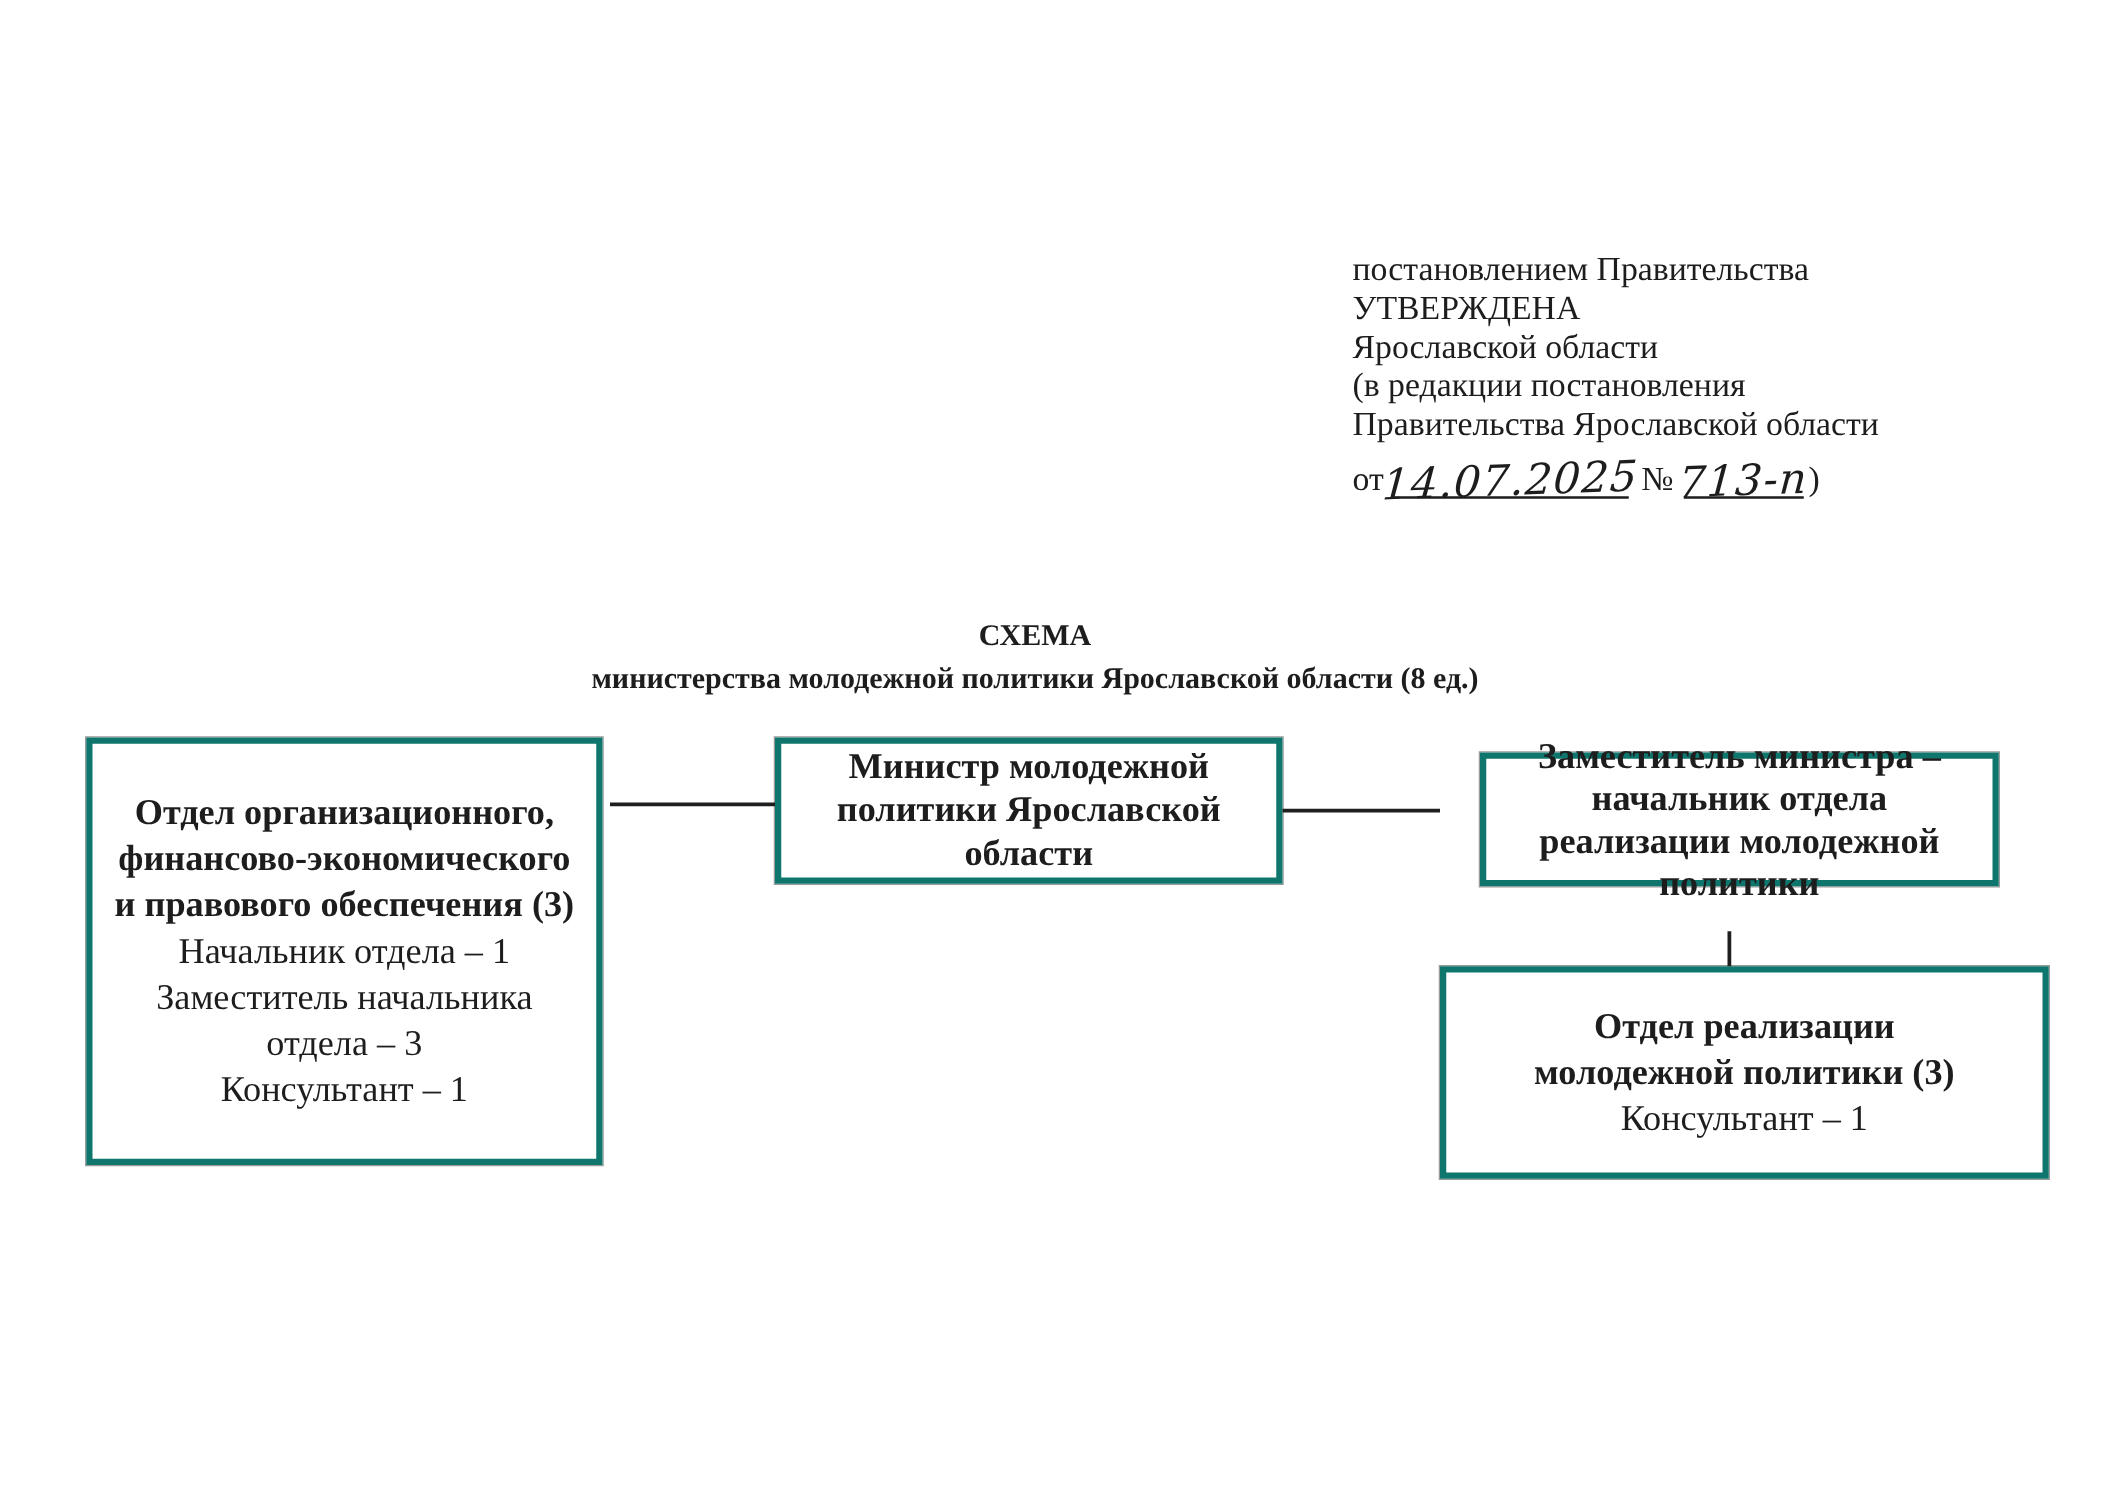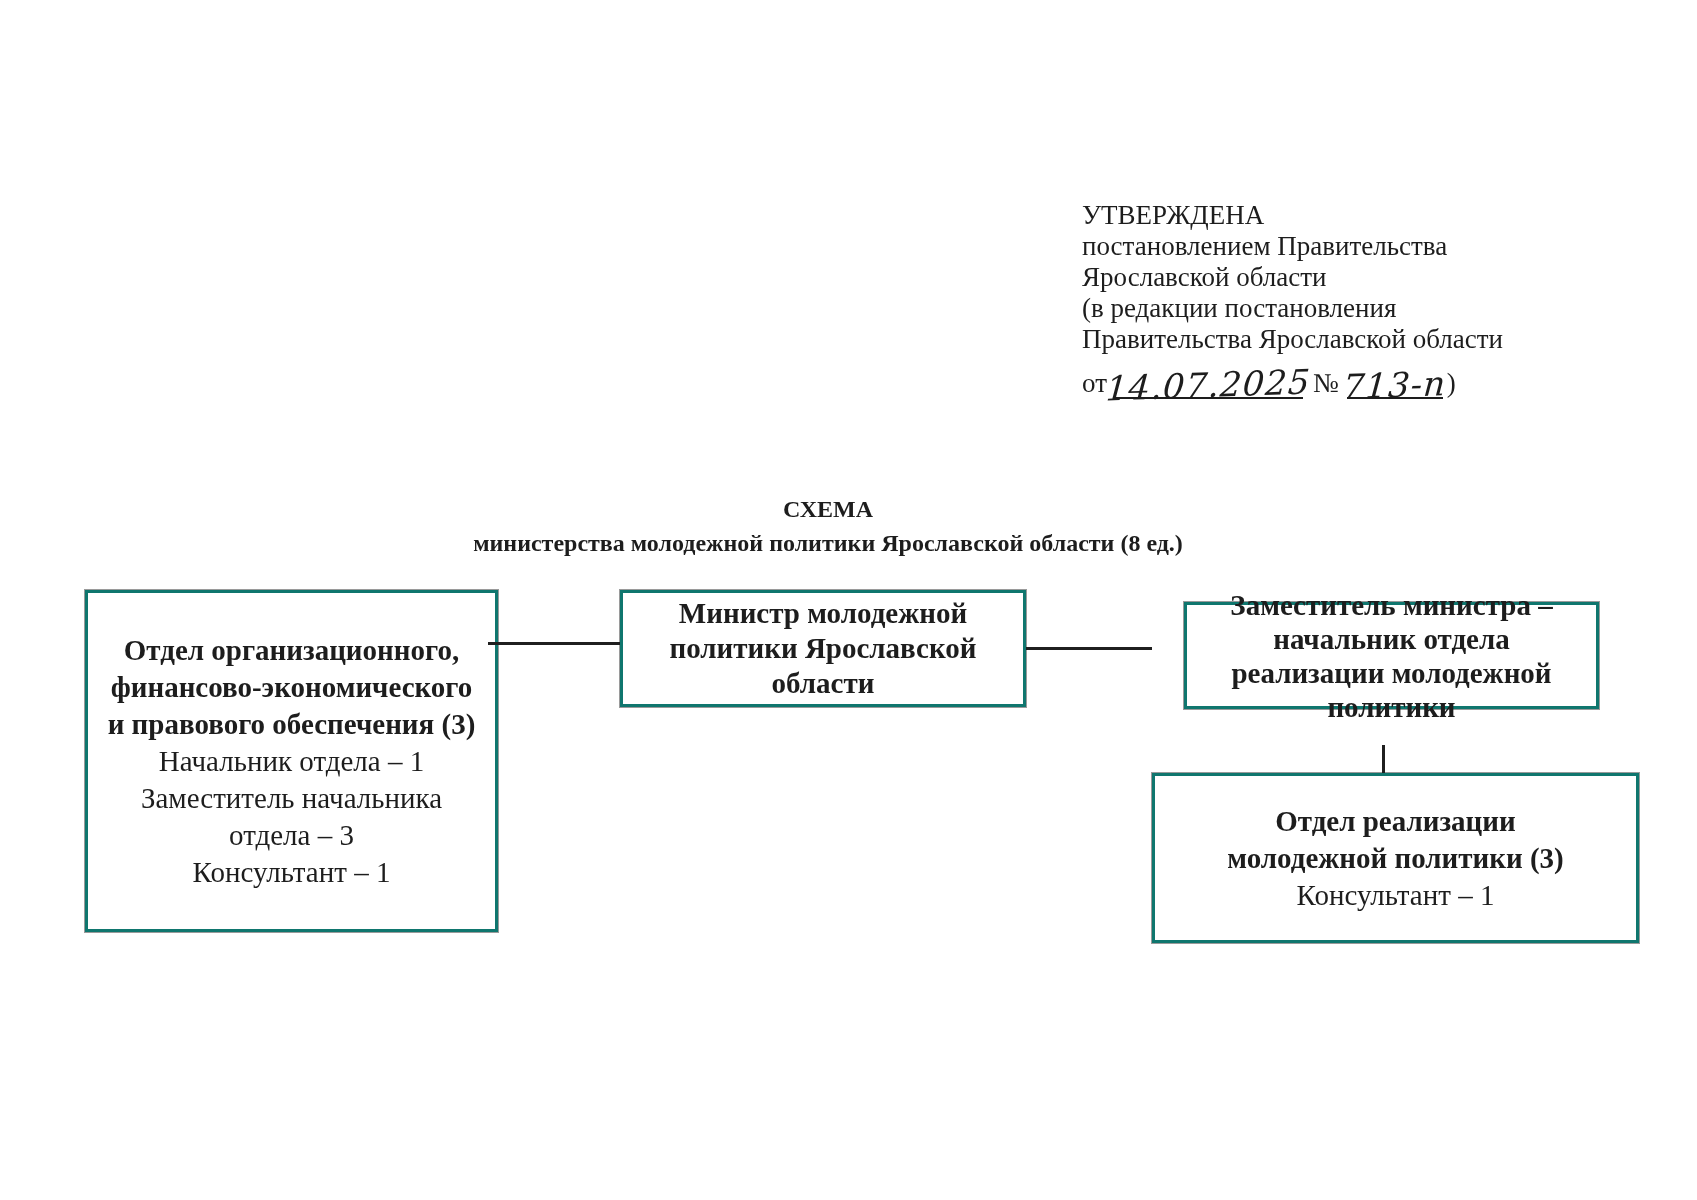--- a/index.html
+++ b/index.html
@@ -65,40 +65,40 @@
     text-align: center;
     font-weight: bold;
     font-size: 24px;
     line-height: 34px;
   }
 
   
   .box {
     position: absolute;
     box-sizing: border-box;
-    border: 3px solid #0f766e;
+    border: 5px solid #0f766e;
     background: #ffffff;
     display: flex;
     flex-direction: column;
     align-items: center;
     justify-content: center;
     text-align: center;
     box-shadow: 0 0 0 1px #9a9a9a;
   }
   .box-title {
     font-weight: bold;
     white-space: pre-line;
   }
   .box-staff {
     font-weight: normal;
     white-space: pre-line;
   }
 
   .box-org-finance-legal {
-    left: 85px; top: 590px;
+    left: 69px; top: 590px;
     width: 413px; height: 342px;
     font-size: 29px; line-height: 37px;
   }
   .box-minister {
     left: 620px; top: 590px;
     width: 406px; height: 117px;
     font-size: 29px; line-height: 35px;
   }
   .box-deputy {
     left: 1184px; top: 602px;
@@ -119,22 +119,22 @@
   .conn-left  { left: 488px;  top: 642px; width: 132px; height: 3px; }
   .conn-right { left: 1026px; top: 647px; width: 126px; height: 3px; }
   .conn-vert  { left: 1382px; top: 745px; width: 3px;  height: 28px; }
 </style>
 </head>
 <body>
 
 <div class="page">
 
   <div class="approval">
+    <span class="approval-line">постановлением Правительства</span>
     <span class="approval-line">УТВЕРЖДЕНА</span>
-    <span class="approval-line">постановлением Правительства</span>
     <span class="approval-line">Ярославской области</span>
     <span class="approval-line">(в редакции постановления</span>
     <span class="approval-line">Правительства Ярославской области</span>
     <span class="amendment">
       <span>от</span>
       <span class="blank blank-date">
         <span class="handwriting">14.07.2025</span>
       </span>
       <span class="numero">№</span>
       <span class="blank blank-num">

